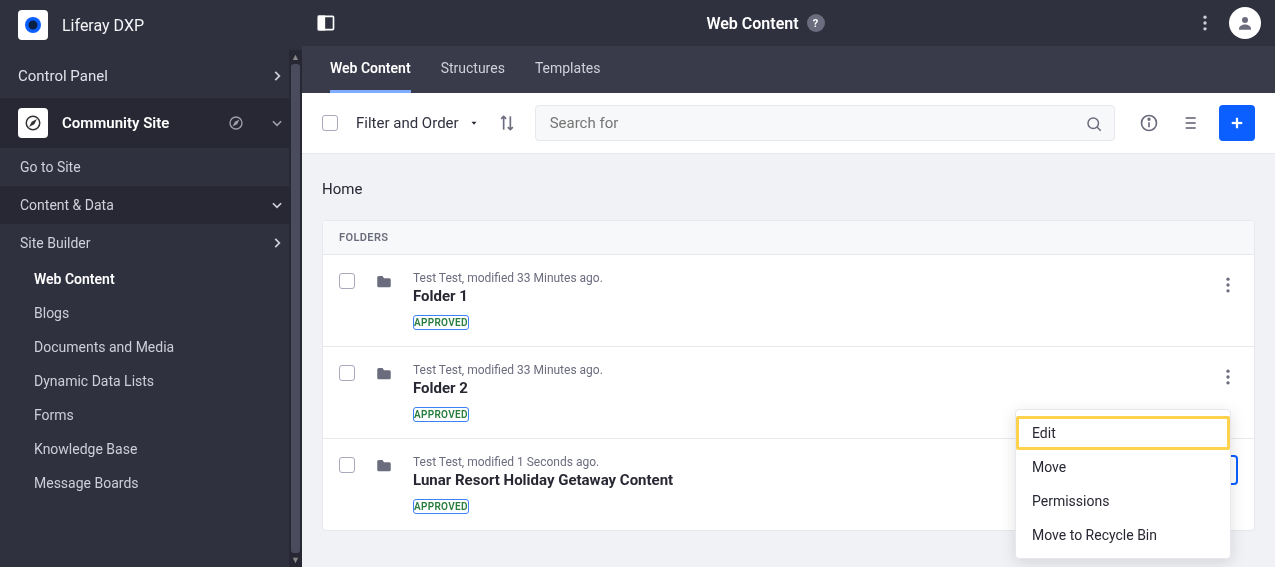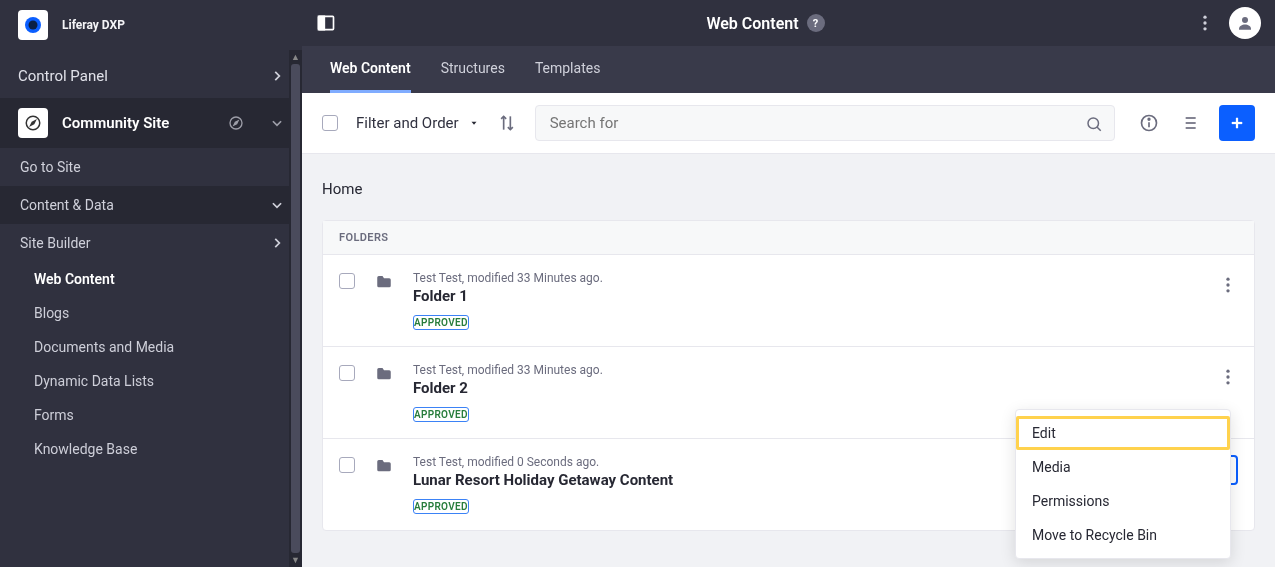--- a/index.html
+++ b/index.html
@@ -4,21 +4,21 @@
 <style>
   * { box-sizing: border-box; margin: 0; padding: 0; font-family: -apple-system, BlinkMacSystemFont, "Segoe UI", Roboto, sans-serif; }
   body { width: 1275px; height: 567px; overflow: hidden; background: #f1f2f5; }
   .app { display: flex; height: 567px; }
 
   
   .sidebar { width: 302px; background: #30313f; color: #e0e1e9; display: flex; flex-direction: column; position: relative; }
   .brand { display: flex; align-items: center; gap: 14px; padding: 10px 18px 14px 18px; }
   .brand-logo { width: 30px; height: 30px; border-radius: 4px; background: #fff; display:flex; align-items:center; justify-content:center; }
   .brand-logo svg { width: 20px; height: 20px; }
-  .brand-name { font-size: 12px; font-weight: 700; color: #f4f4f7; }
+  .brand-name { font-size: 16px; font-weight: 400; color: #f4f4f7; }
   .side-section { display:flex; align-items:center; justify-content:space-between; padding: 13px 18px; cursor:pointer; }
   .side-section .label { font-size: 15px; }
   .chevron { width: 14px; height: 14px; flex:0 0 auto; }
   .site-row { display:flex; align-items:center; gap:14px; padding:10px 18px; background:#272833; }
   .site-icon { width: 30px; height: 30px; background:#fff; border-radius:4px; display:flex; align-items:center; justify-content:center; }
   .site-icon svg { width:18px; height:18px; stroke:#333; }
   .site-label { font-size:15px; font-weight:600; flex:1; color:#fff; }
   .site-row .chevron, .site-row .compass-small { opacity:.7; }
   .sub-item { padding: 11px 18px 11px 20px; font-size:14px; color:#cfd0da; cursor:pointer; display:flex; justify-content:space-between; align-items:center; }
   .sub-item.active-group { background:#272833; }
@@ -133,20 +133,21 @@
           <polyline points="9 5 16 12 9 19"></polyline>
         </svg>
     </div>
 
     <div class="leaf active">Web Content</div>
     <div class="leaf">Blogs</div>
     <div class="leaf">Documents and Media</div>
     <div class="leaf">Dynamic Data Lists</div>
     <div class="leaf">Forms</div>
     <div class="leaf">Knowledge Base</div>
+    <div class="leaf">Message Boards</div>
 
     <div class="sidebar-scroll">
       <div class="scroll-arrow">▲</div>
       <div class="scroll-thumb"></div>
       <div class="scroll-arrow" style="position:absolute;bottom:0;width:100%">▼</div>
     </div>
   </aside>
 
   <main class="main">
     <div class="topbar">
@@ -266,35 +267,35 @@
               </svg>
           </div>
         </div>
 
         <div class="row selected">
           <div class="checkbox"></div>
           <svg class="folder-glyph" viewBox="0 0 24 24" fill="#6b6c7e">
               <path d="M3 6a2 2 0 0 1 2-2h5l2 3h7a2 2 0 0 1 2 2v8a2 2 0 0 1-2 2H5a2 2 0 0 1-2-2z"></path>
             </svg>
           <div class="row-body">
-            <div class="row-meta">Test Test, modified 0 Seconds ago.</div>
+            <div class="row-meta">Test Test, modified 1 Seconds ago.</div>
             <div class="row-title">Lunar Resort Holiday Getaway Content</div>
             <span class="badge">APPROVED</span>
           </div>
           <div class="row-kebab-wrap">
             <svg class="row-kebab" viewBox="0 0 24 24" fill="#6b6c7e">
                 <circle cx="12" cy="5" r="2"></circle>
                 <circle cx="12" cy="12" r="2"></circle>
                 <circle cx="12" cy="19" r="2"></circle>
               </svg>
           </div>
         </div>
       </div>
 
       <div class="ctx-menu">
         <div class="ctx-item hl">Edit</div>
-        <div class="ctx-item">Media</div>
+        <div class="ctx-item">Move</div>
         <div class="ctx-item">Permissions</div>
         <div class="ctx-item">Move to Recycle Bin</div>
       </div>
     </div>
   </main>
 </div>
 
 </body></html>

